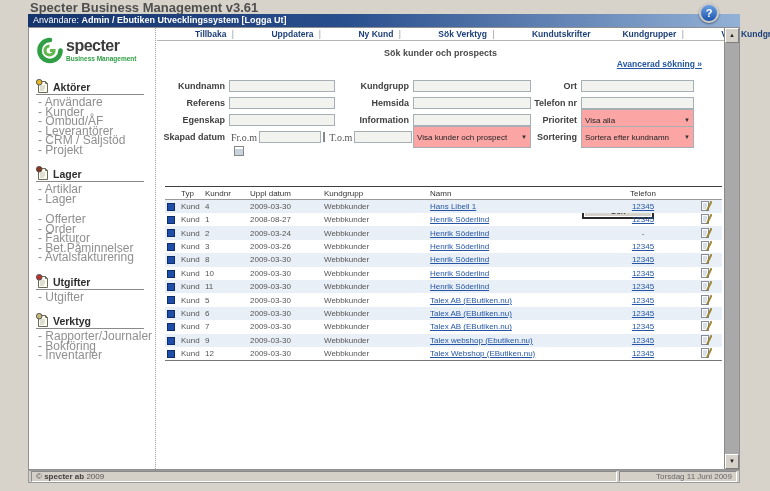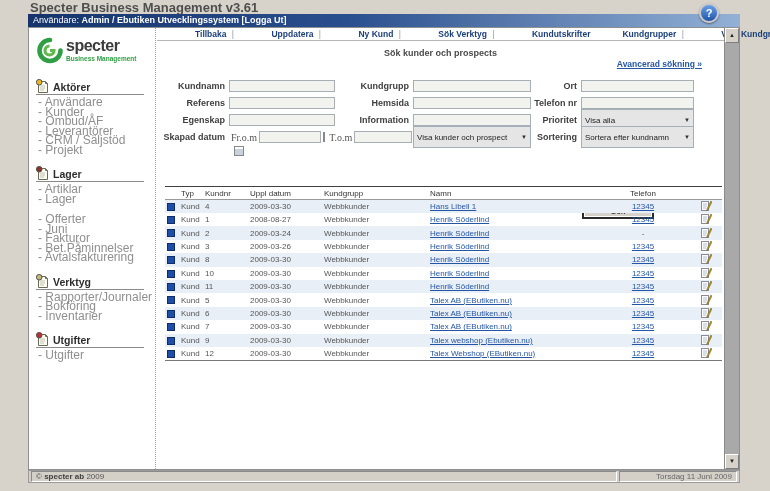--- a/index.html
+++ b/index.html
@@ -44,21 +44,21 @@
   .page-title{text-align:center;margin-top:7px;font-size:9px;font-weight:bold;color:#4a4a4a;}
   .advanced{position:absolute;right:22px;top:31px;font-size:8.5px;font-weight:bold;color:#2456a4;
     text-decoration:underline;cursor:pointer;}
 
   .form{position:absolute;left:0;top:52px;right:0;}
   .frow{display:flex;align-items:center;margin-bottom:5px;height:12px;}
   .flabel{font-size:9px;font-weight:bold;color:#3f3f3f;text-align:right;padding-right:4px;white-space:nowrap;}
   .w1{width:72px;}.w2{width:78px;}.w3{width:50px;}
   .txt{height:12px;border:1px solid #a6aeb6;background:#f2f2ef;font-size:8px;padding:0 2px;}
   .i1{width:106px;}.i2{width:118px;}.i3{width:113px;}
-  .sel{height:22px;border:1px solid #a6aeb6;background:#e5e5e5;font-size:8px;display:flex;
+  .sel{height:22px;border:1px solid #a6aeb6;background:#fca5a5;font-size:8px;display:flex;
     align-items:center;justify-content:space-between;padding:0 3px;color:#222;cursor:pointer;white-space:nowrap;}
   .arrow{font-size:6px;color:#333;margin-left:2px;}
   .dategroup{display:flex;align-items:center;width:170px;}
   .small-label{font-size:10px;color:#555;margin:0 2px;white-space:nowrap;font-family:Liberation Serif, serif;}
   .dtxt1{width:62px;}.dtxt2{width:58px;}
   .cal{width:10px;height:10px;border:1px solid #888;margin:0 2px;cursor:pointer;
     background:linear-gradient(#fff 30%,#c9d2dc 30%);}
   .cal2{position:absolute;left:75px;top:66px;}
   .visa-offset{margin-left:14px;}
   .sok-btn{position:absolute;left:425px;top:123px;width:72px;height:16px;border:2px solid #2a2a2a;
@@ -159,54 +159,54 @@
             <span>Lager</span>
           </div>
           <ul class="sec-items">
             <li>- Artiklar</li>
             <li>- Lager</li>
           </ul>
         </div>
         <div class="section">
           <ul class="sec-items">
             <li>- Offerter</li>
-            <li>- Juni</li>
+            <li>- Order</li>
             <li>- Fakturor</li>
             <li>- Bet.Påminnelser</li>
             <li>- Avtalsfakturering</li>
+          </ul>
+        </div>
+        <div class="section">
+          <div class="sec-head">
+            <span class="sec-icon"><svg width="13" height="14" viewBox="0 0 13 14">
+                <path d="M2.5 2.5h7l2 2v9h-9z" fill="#fdfdf4" stroke="#6a6a58"></path>
+                <path d="M9.5 2.5v2h2" fill="none" stroke="#6a6a58"></path>
+                <path d="M4 7h5M4 9h5M4 11h4" stroke="#b0b0a0" stroke-width="0.8"></path>
+                <circle cx="3.2" cy="3.2" r="2.8" fill="#c03030" stroke="#555"></circle>
+              </svg></span>
+            <span>Utgifter</span>
+          </div>
+          <ul class="sec-items">
+            <li>- Utgifter</li>
           </ul>
         </div>
         <div class="section">
           <div class="sec-head">
             <span class="sec-icon"><svg width="13" height="14" viewBox="0 0 13 14">
                 <path d="M2.5 2.5h7l2 2v9h-9z" fill="#fdfdf4" stroke="#6a6a58"></path>
                 <path d="M9.5 2.5v2h2" fill="none" stroke="#6a6a58"></path>
                 <path d="M4 7h5M4 9h5M4 11h4" stroke="#b0b0a0" stroke-width="0.8"></path>
                 <circle cx="3.2" cy="3.2" r="2.8" fill="#c8b878" stroke="#555"></circle>
               </svg></span>
             <span>Verktyg</span>
           </div>
           <ul class="sec-items">
             <li>- Rapporter/Journaler</li>
             <li>- Bokföring</li>
             <li>- Inventarier</li>
-          </ul>
-        </div>
-        <div class="section">
-          <div class="sec-head">
-            <span class="sec-icon"><svg width="13" height="14" viewBox="0 0 13 14">
-                <path d="M2.5 2.5h7l2 2v9h-9z" fill="#fdfdf4" stroke="#6a6a58"></path>
-                <path d="M9.5 2.5v2h2" fill="none" stroke="#6a6a58"></path>
-                <path d="M4 7h5M4 9h5M4 11h4" stroke="#b0b0a0" stroke-width="0.8"></path>
-                <circle cx="3.2" cy="3.2" r="2.8" fill="#c03030" stroke="#555"></circle>
-              </svg></span>
-            <span>Utgifter</span>
-          </div>
-          <ul class="sec-items">
-            <li>- Utgifter</li>
           </ul>
         </div>
       </div>
   </div>
 
   <div class="content">
     <div class="navbar">
       <span><span class="navlink">Tillbaka</span><span class="navsep"> | </span><span class="navlink">Uppdatera</span><span class="navsep"> | </span><span class="navlink">Ny Kund</span><span class="navsep"> | </span><span class="navlink">Sök Verktyg</span><span class="navsep"> | </span><span class="navlink">Kundutskrifter</span></span>
       <span><span class="navlink">Kundgrupper</span><span class="navsep"> | </span><span class="navlink">Visa Kundgruppshistorik</span><span class="navsep"> | </span><span class="navlink">Källor</span></span>
     </div>

